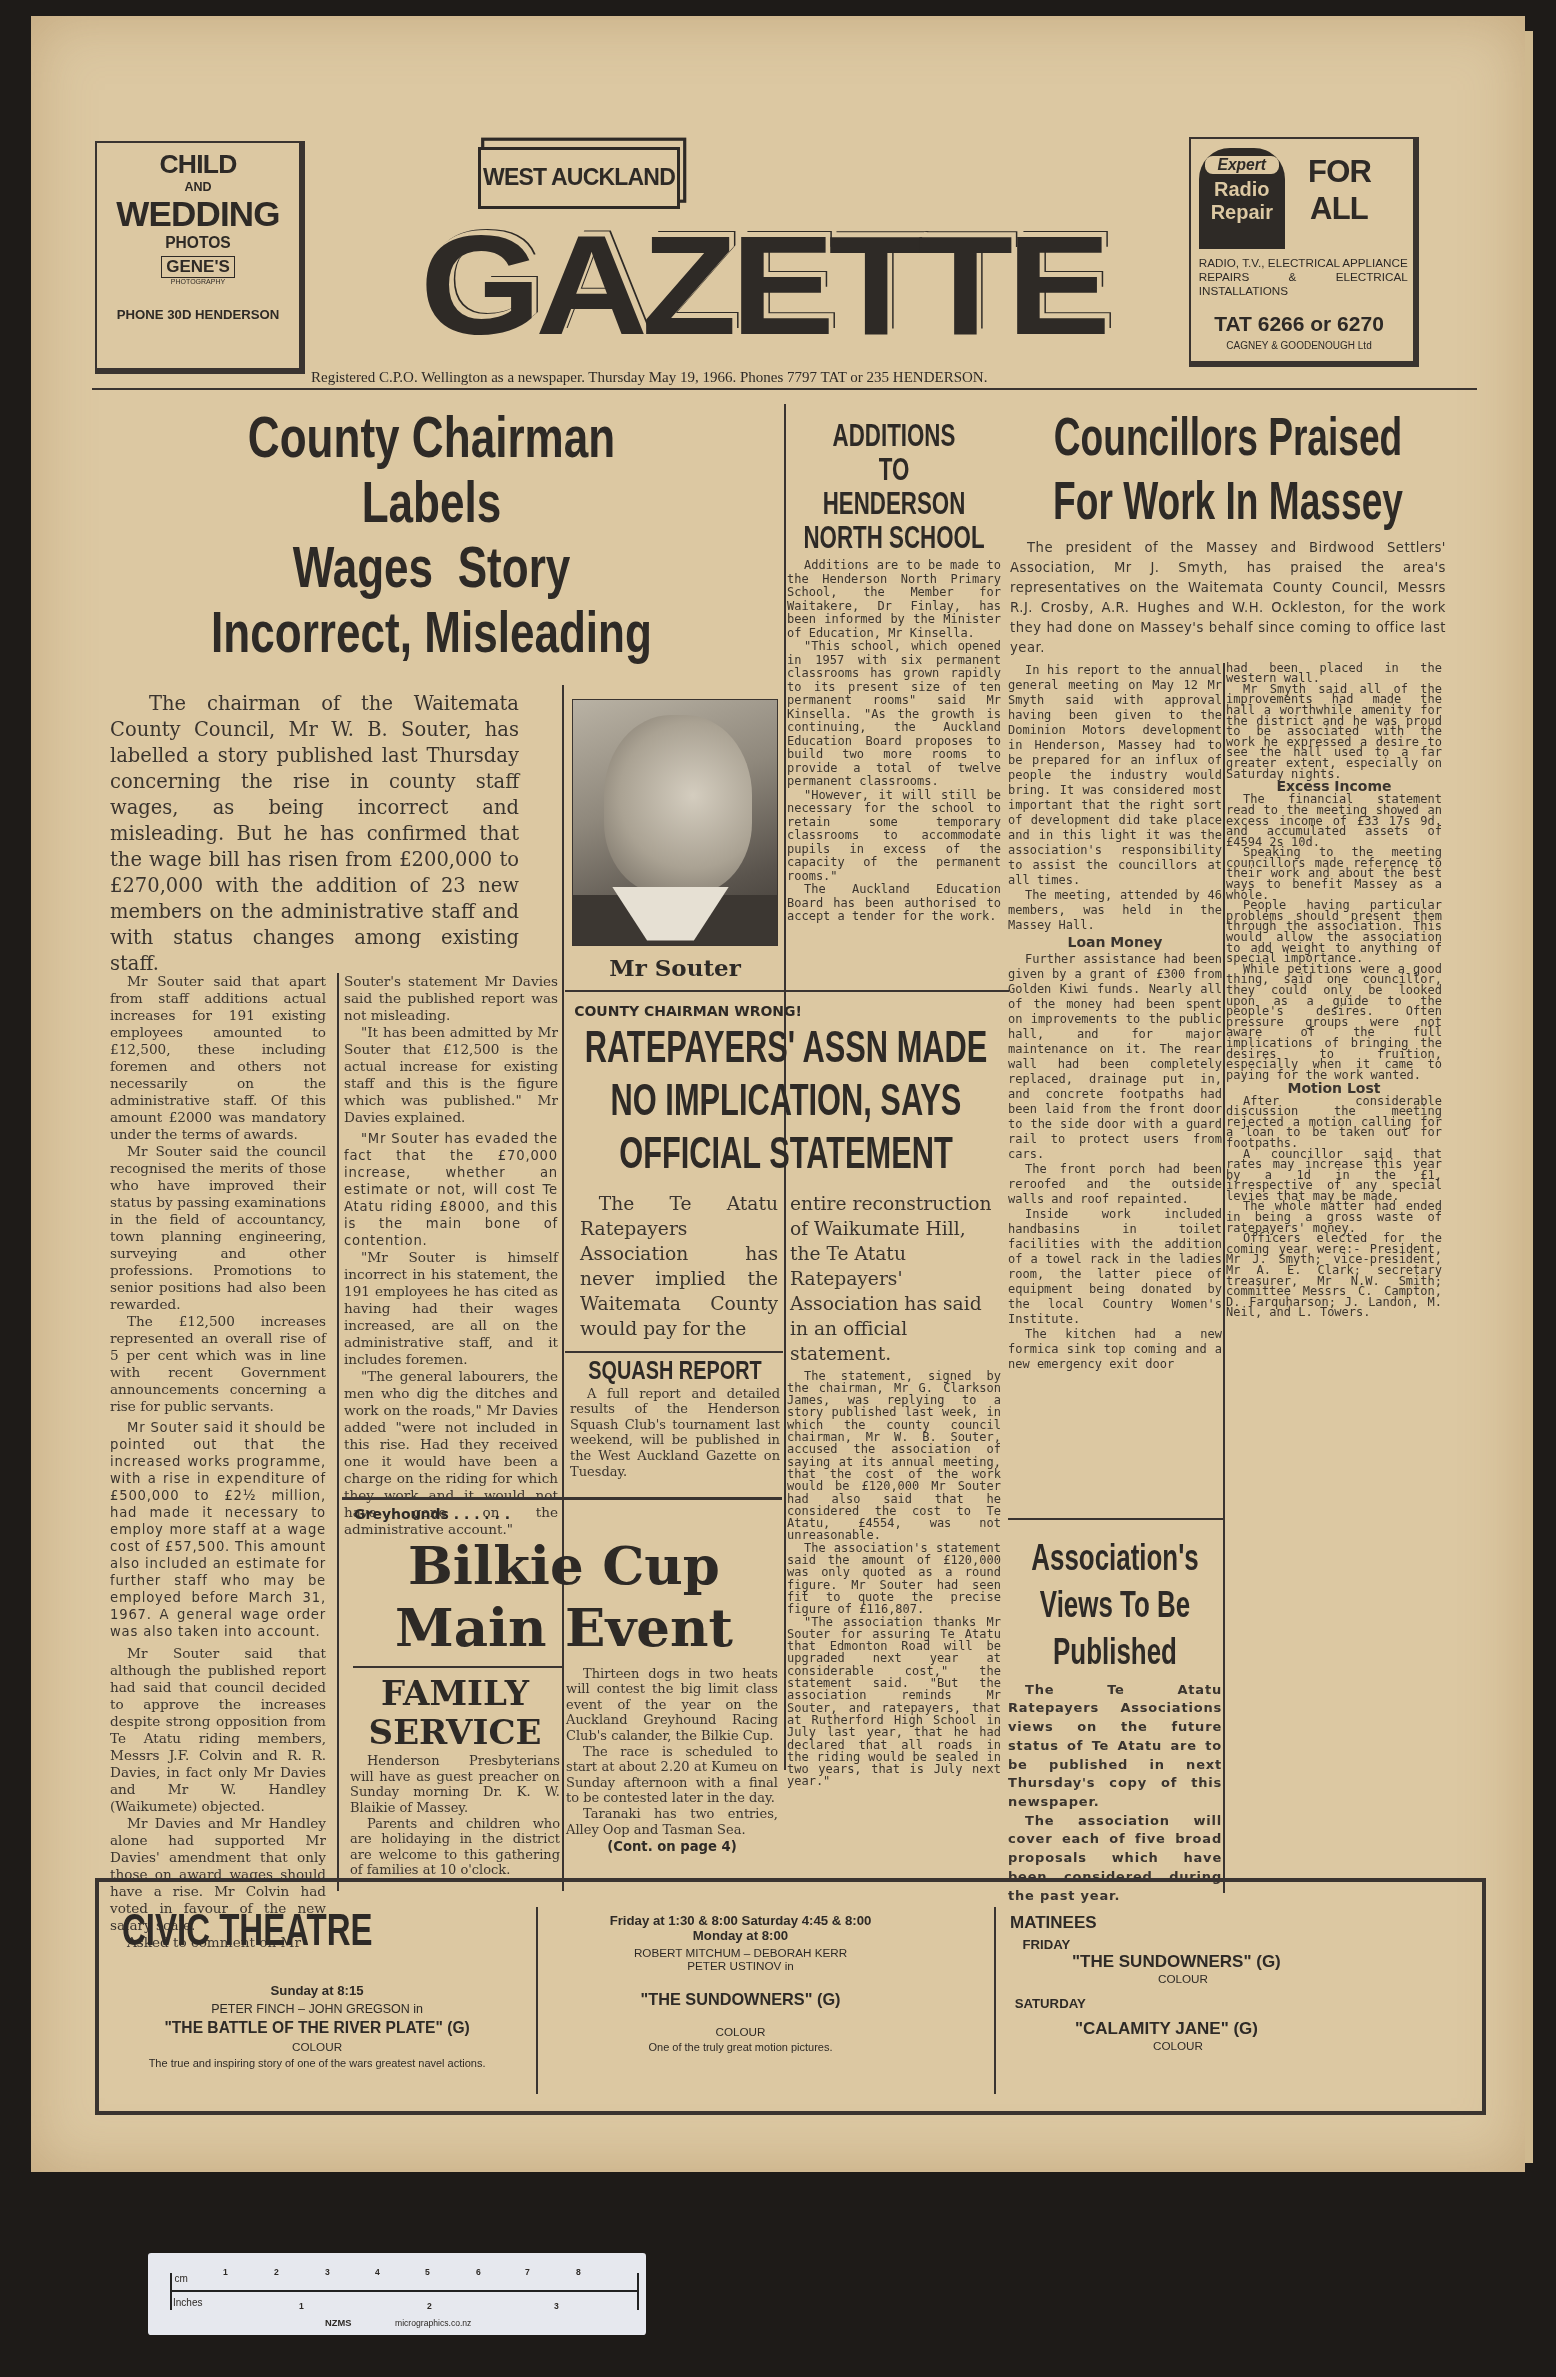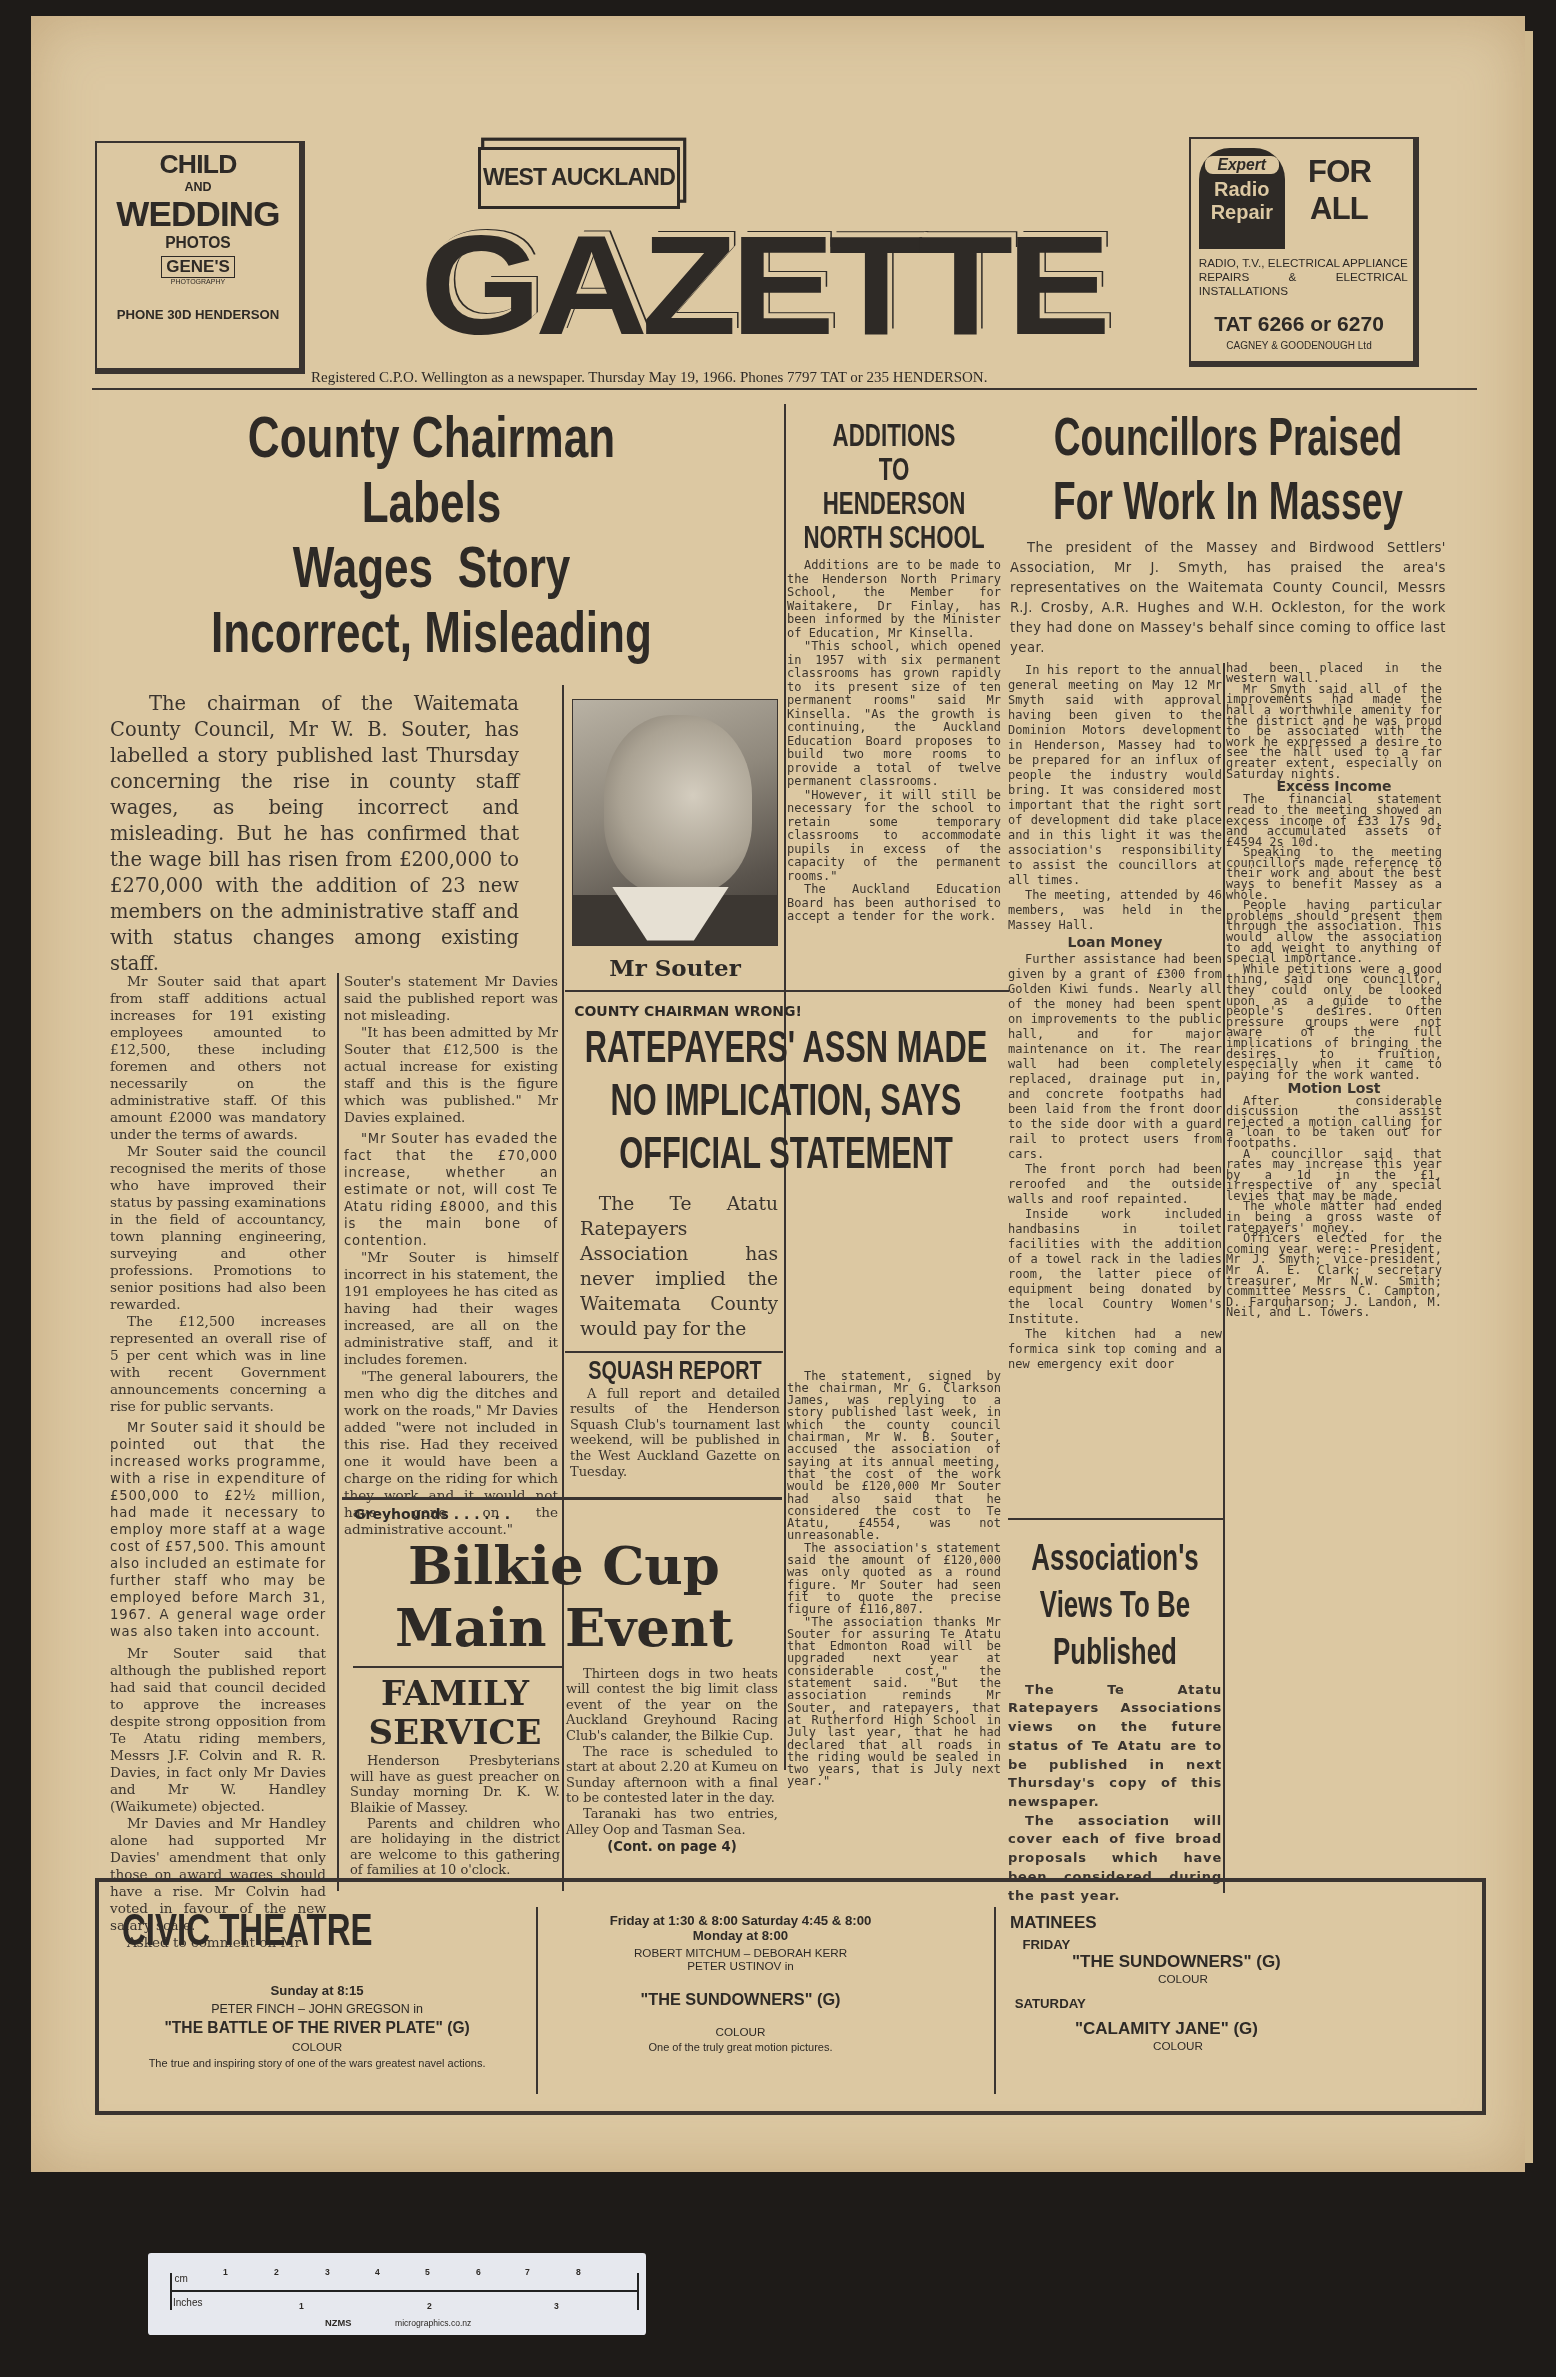--- a/index.html
+++ b/index.html
@@ -129,20 +129,21 @@
   <div class="abs" style="left:537px;top:987px;width:436px">
     <div style="font-family:'DejaVu Sans',sans-serif;font-weight:bold;font-size:14px;padding-left:6.2px">COUNTY CHAIRMAN WRONG!</div>
     <div class="center" style="font-family:'Liberation Sans',sans-serif;font-weight:bold;font-size:44px;line-height:53px;margin-top:1.6px">
       <div style="transform:scaleX(.7);white-space:nowrap;margin:0 -93px">RATEPAYERS' ASSN MADE</div>
       <div style="transform:scaleX(.7);white-space:nowrap;margin:0 -93px">NO IMPLICATION, SAYS</div>
       <div style="transform:scaleX(.7);white-space:nowrap;margin:0 -93px">OFFICIAL STATEMENT</div>
     </div>
   </div>
   <div class="abs body-col" style="left:549px;top:1175px;width:198px;font-size:18.7px;line-height:25px;text-indent:18.7px">The Te Atatu Ratepayers Association has never implied the Waitemata County would pay for the</div>
   <div class="rule" style="left:753px;top:1177px;width:0.8px;height:156px"></div>
+  <div class="abs body-col" style="left:759px;top:1175px;width:210px;font-size:18.7px;line-height:25px;text-align:left">entire reconstruction of Waikumate Hill, the Te Atatu Ratepayers' Association has said in an official statement.</div>
   <div class="abs mono-col" style="left:756px;top:1354px;width:214px;font-size:12px;line-height:12.3px">
     <p>The statement, signed by the chairman, Mr G. Clarkson James, was replying to a story published last week, in which the county council chairman, Mr W. B. Souter, accused the association of saying at its annual meeting, that the cost of the work would be £120,000 Mr Souter had also said that he considered the cost to Te Atatu, £4554, was not unreasonable.</p>
     <p>The association's statement said the amount of £120,000 was only quoted as a round figure. Mr Souter had seen fit to quote the precise figure of £116,807.</p>
     <p>"The association thanks Mr Souter for assuring Te Atatu that Edmonton Road will be upgraded next year at considerable cost," the statement said. "But the association reminds Mr Souter, and ratepayers, that at Rutherford High School in July last year, that he had declared that all roads in the riding would be sealed in two years, that is July next year."</p>
   </div>
 
   <div class="rule" style="left:534px;top:1335px;width:218px;height:2.3px"></div>
   <div class="abs" style="left:539px;top:1339px;width:210px">
     <div class="center" style="font-family:'Liberation Sans',sans-serif;font-weight:bold;font-size:26.5px;transform:scaleX(.75);white-space:nowrap;margin:0 -31px">SQUASH REPORT</div>
     <div class="body-col" style="font-size:13px;line-height:15.6px">
@@ -198,21 +199,21 @@
   <div class="rule" style="left:1192px;top:647px;width:1.6px;height:1230px"></div>
   <div class="abs mono-col" style="left:1195px;top:647px;width:216px;font-size:12px;line-height:10.6px">
     <p style="text-indent:0">had been placed in the western wall.</p>
     <p>Mr Smyth said all of the improvements had made the hall a worthwhile amenity for the district and he was proud to be associated with the work he expressed a desire to see the hall used to a far greater extent, especially on Saturday nights.</p>
     <div class="subhead">Excess Income</div>
     <p>The financial statement read to the meeting showed an excess income of £33 17s 9d. and accumulated assets of £4594 2s 10d.</p>
     <p>Speaking to the meeting councillors made reference to their work and about the best ways to benefit Massey as a whole.</p>
     <p>People having particular problems should present them through the association. This would allow the association to add weight to anything of special importance.</p>
     <p>While petitions were a good thing, said one councillor, they could only be looked upon as a guide to the people's desires. Often pressure groups were not aware of the full implications of bringing the desires to fruition, especially when it came to paying for the work wanted.</p>
     <div class="subhead">Motion Lost</div>
-    <p>After considerable discussion the assist rejected a motion calling for a loan to be taken out for footpaths.</p>
+    <p>After considerable discussion the meeting rejected a motion calling for a loan to be taken out for footpaths.</p>
     <p>A councillor said that rates may increase this year by a 1d in the £1, irrespective of any special levies that may be made.</p>
     <p>The whole matter had ended in being a gross waste of ratepayers' money.</p>
     <p>Officers elected for the coming year were:- President, Mr J. Smyth; vice-president, Mr A. E. Clark; secretary treasurer, Mr N.W. Smith; committee Messrs C. Campton, D. Farquharson; J. Landon, M. Neil, and L. Towers.</p>
   </div>
 
   <div class="rule" style="left:977px;top:1502px;width:216px;height:2.3px"></div>
   <div class="abs" style="left:977px;top:1518px;width:214px">
     <div class="center" style="font-family:'Liberation Sans',sans-serif;font-weight:bold;font-size:36px;line-height:47px">
       <div style="transform:scaleX(.72);white-space:nowrap;margin:0 -31px">Association's</div>
       <div style="transform:scaleX(.72);white-space:nowrap;margin:0 -31px">Views To Be</div>

